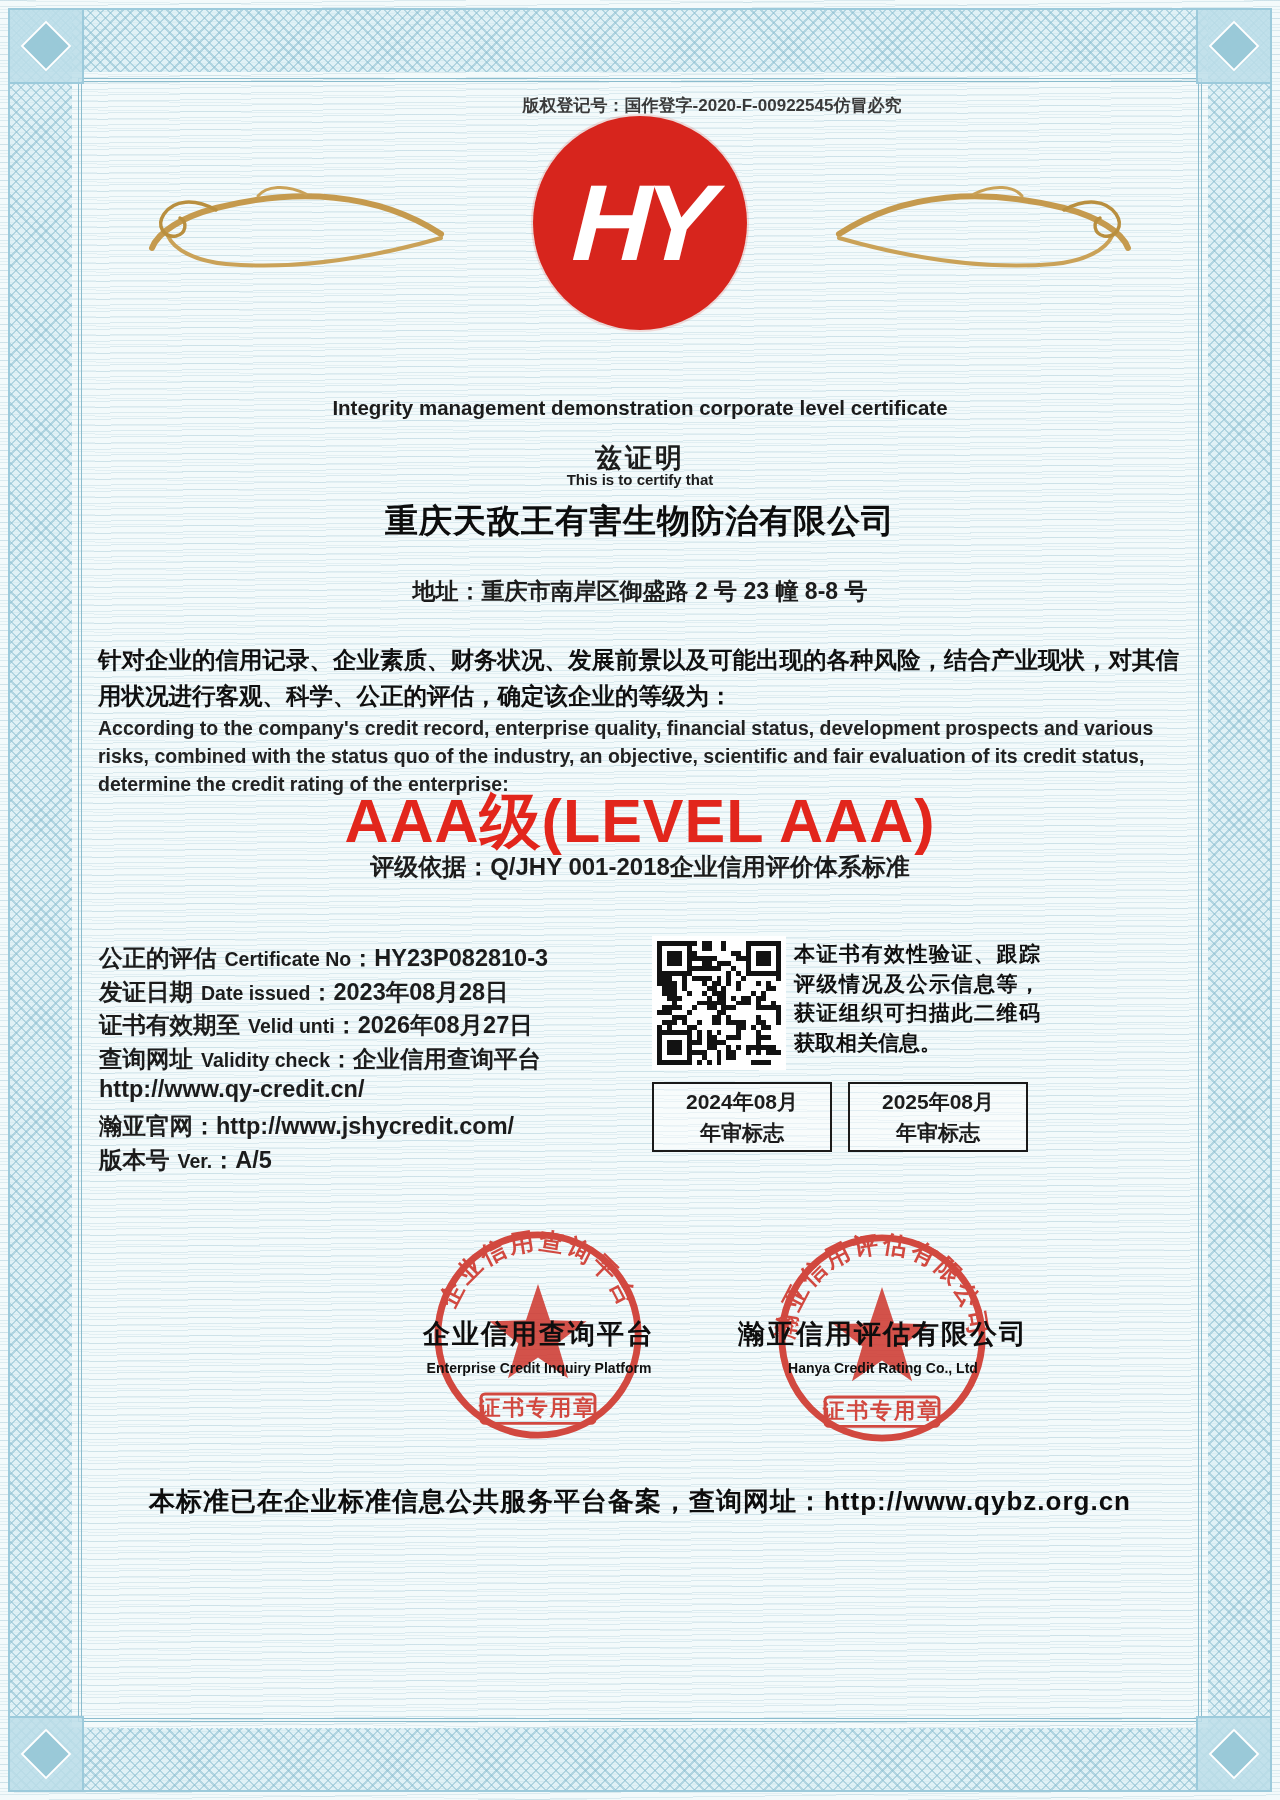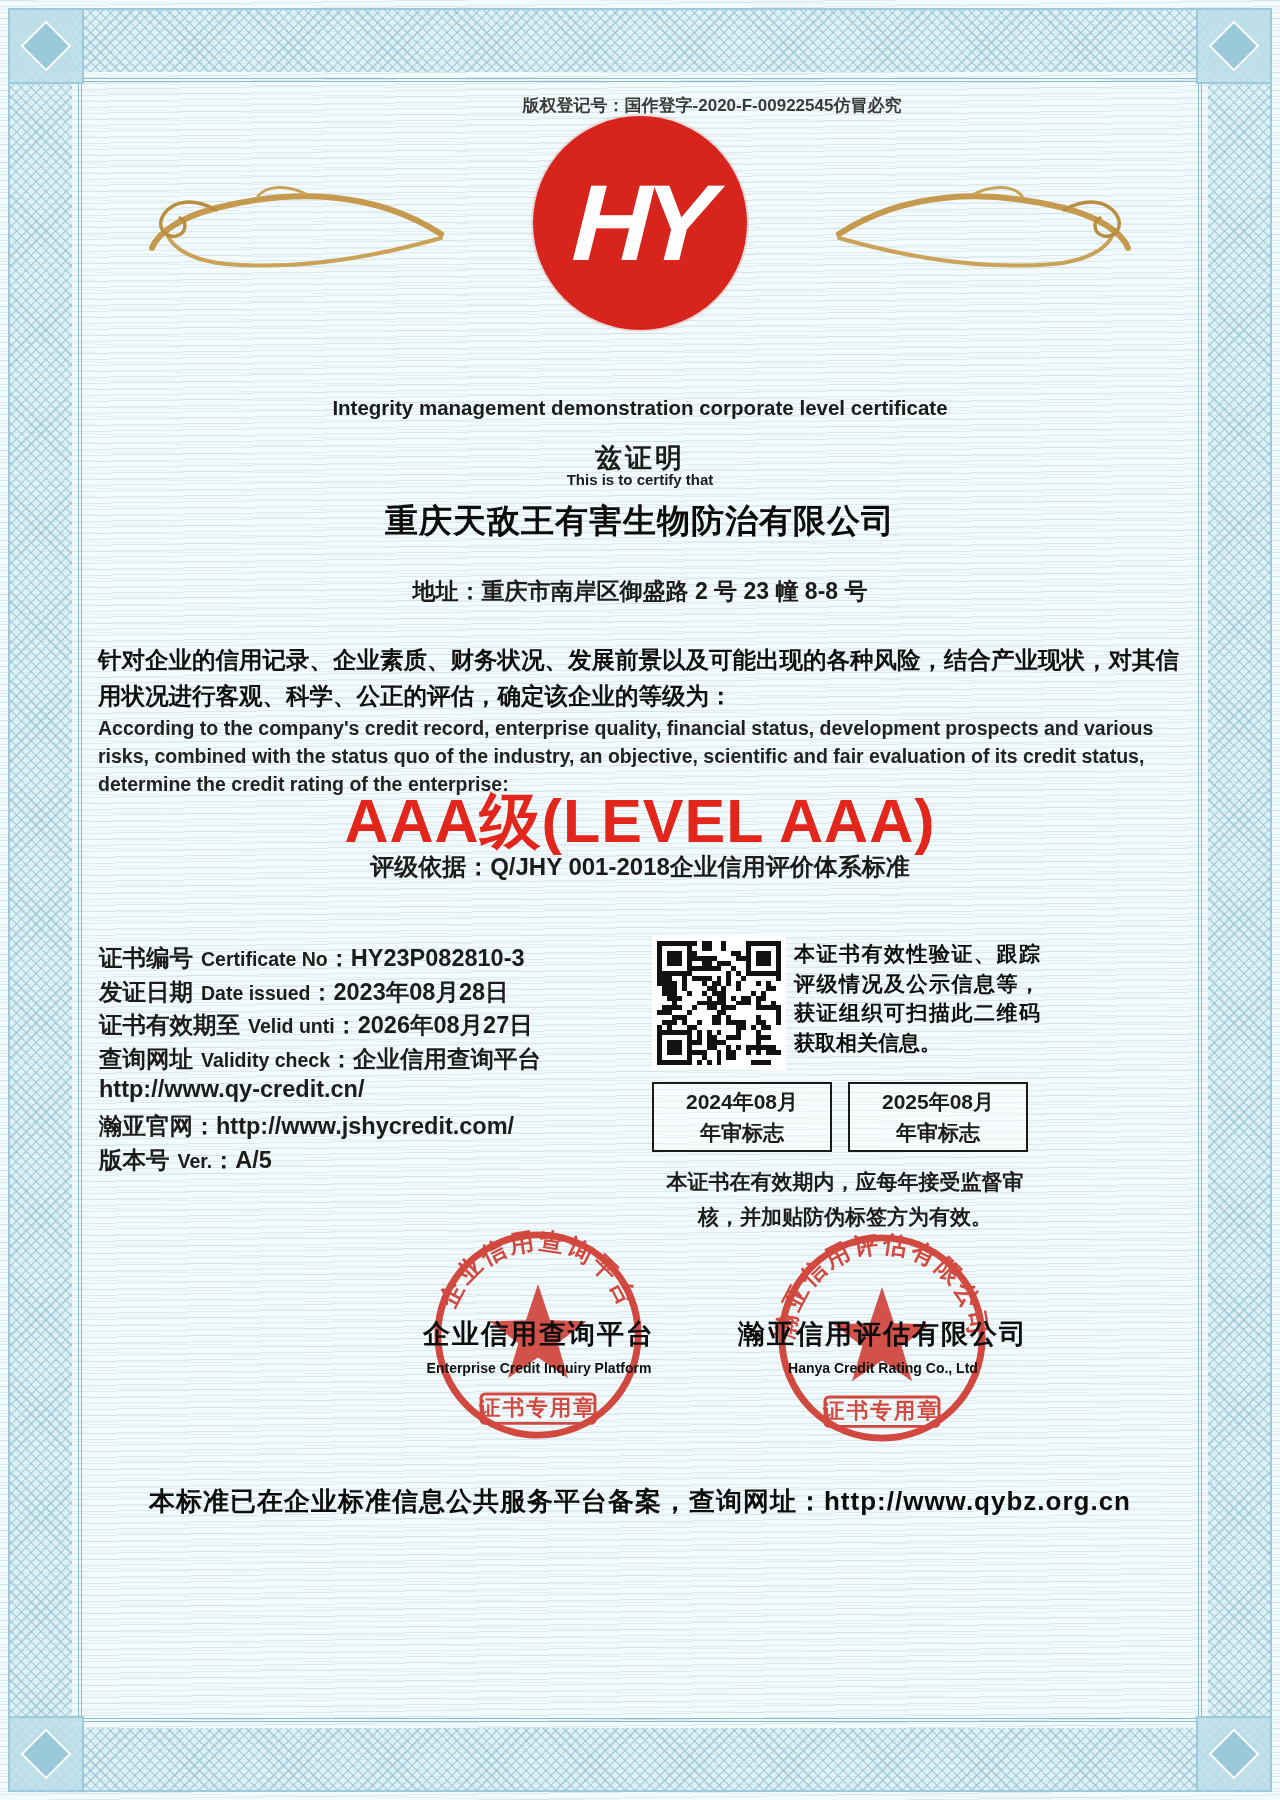--- a/index.html
+++ b/index.html
@@ -141,21 +141,21 @@
     <div class="abs ctr address">地址：重庆市南岸区御盛路 2 号 23 幢 8-8 号</div>
 
     <div class="abs body-zh">针对企业的信用记录、企业素质、财务状况、发展前景以及可能出现的各种风险，结合产业现状，对其信用状况进行客观、科学、公正的评估，确定该企业的等级为：</div>
     <div class="abs body-en">According to the company's credit record, enterprise quality, financial status, development prospects and various risks, combined with the status quo of the industry, an objective, scientific and fair evaluation of its credit status, determine the credit rating of the enterprise:</div>
 
     <div class="abs ctr level">AAA级(LEVEL AAA)</div>
     <div class="abs ctr rating-zh">评级依据：Q/JHY 001-2018企业信用评价体系标准</div>
 
     <div class="abs details">
       <div class="detail-row">
-        <span class="dzh">证书编号</span>
+        <span class="dzh">公正的评估</span>
         <span class="den">Certificate No</span>
           <span class="dsep">：</span>
           <span class="dval">HY23P082810-3</span>
       </div>
       <div class="detail-row">
         <span class="dzh">发证日期</span>
         <span class="den">Date issued</span>
           <span class="dsep">：</span>
           <span class="dval">2023年08月28日</span>
       </div>
@@ -500,21 +500,20 @@
       <div class="audit-box">
         <span>2024年08月</span>
         <span>年审标志</span>
       </div>
       <div class="audit-box">
         <span>2025年08月</span>
         <span>年审标志</span>
       </div>
     </div>
 
-    <div class="abs note2">本证书在有效期内，应每年接受监督审核，并加贴防伪标签方为有效。</div>
 
     <svg class="abs seal seal-left" viewBox="0 0 220 220">
       <circle class="seal-circle" cx="110" cy="110" r="102"></circle>
       <defs>
           <path id="arc0" d="M 28 150 A 90 90 0 1 1 192 150" fill="none"></path>
         </defs>
       <text class="arc-text"><textPath href="#arc0" startOffset="50%" text-anchor="middle">企业信用查询平台</textPath></text>
       <path class="star" d="M110 58 L122.3 95 L159.5 95.9 L130 118.5 L140.6 154.1 L110 133 L79.4 154.1 L90 118.5 L60.5 95.9 L97.7 95 Z"></path>
       <rect class="band-rect" x="52" y="170" width="116" height="30" rx="4"></rect>
       <text class="band-text" x="110" y="192">证书专用章</text>

